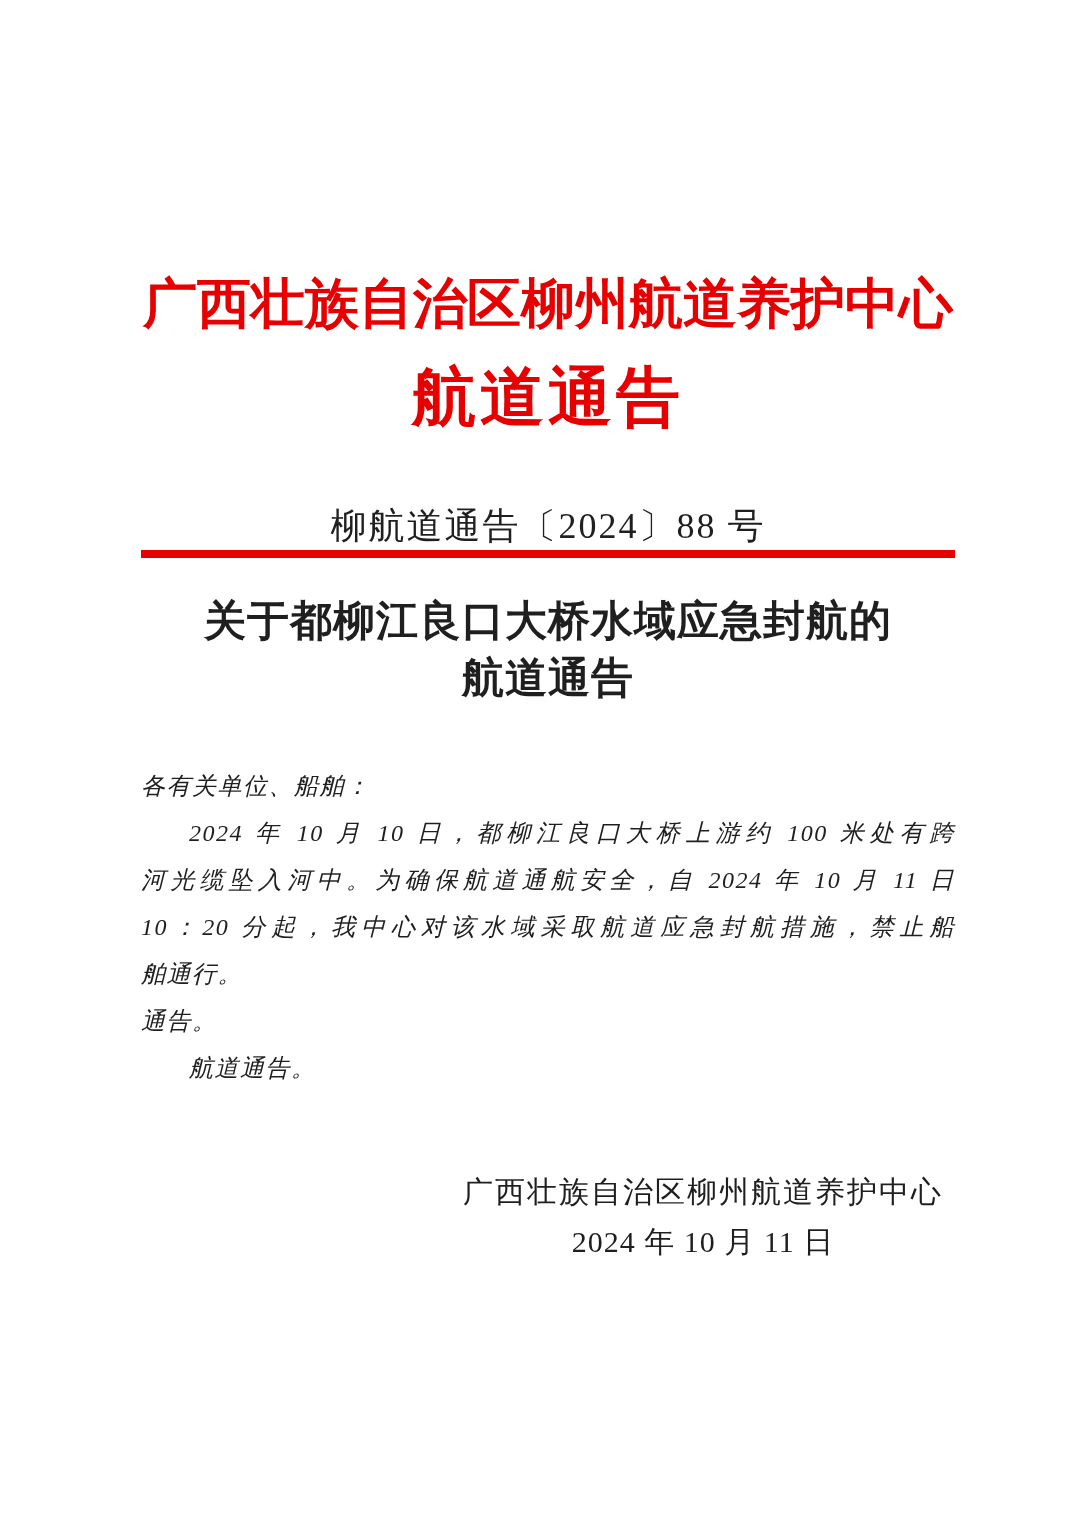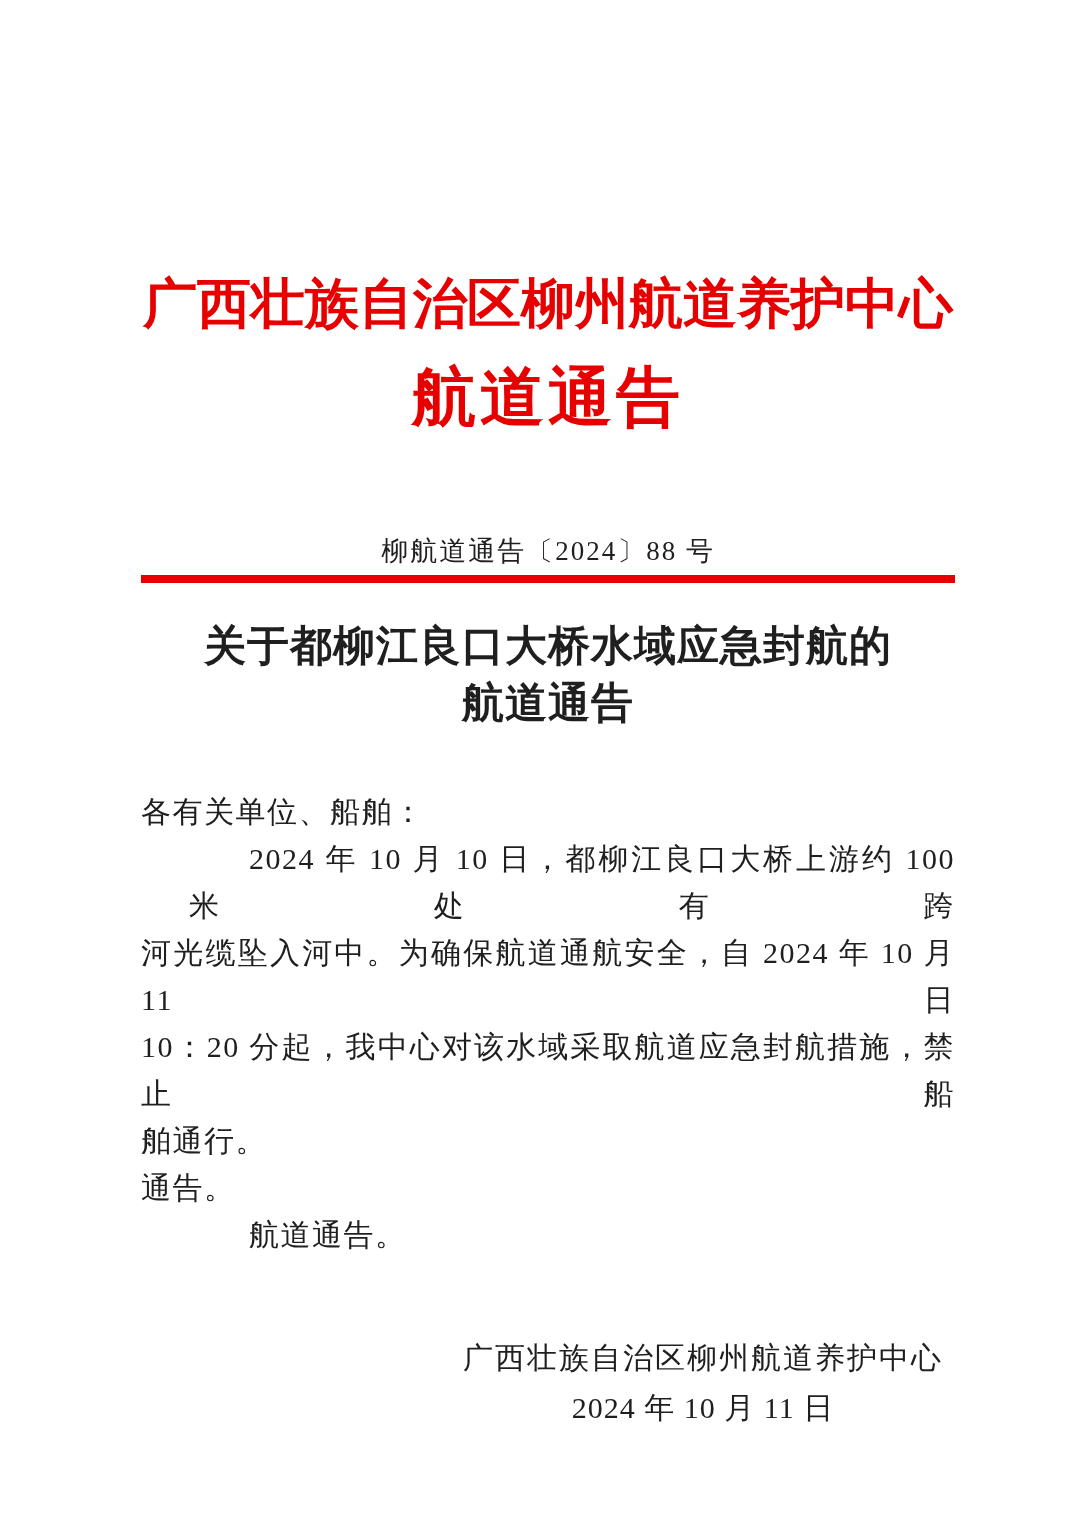--- a/index.html
+++ b/index.html
@@ -18,34 +18,34 @@
   }
   .org-title {
     font-size:54px; font-weight:700; color:var(--accent-red);
     text-align:center; line-height:72px; white-space:nowrap;
   }
   .doc-type {
     font-size:64px; font-weight:700; color:var(--accent-red);
     text-align:center; line-height:88px; margin-top:14px; letter-spacing:4px;
   }
   .doc-number {
-    font-size:27px; text-align:center; margin-top:89px; line-height:40px;
+    font-size:36px; text-align:center; margin-top:64px; line-height:40px;
     letter-spacing:2px;
   }
   .rule { height:8px; background:var(--accent-red); margin-top:4px; }
   .subject {
     margin-top:35px; font-size:42px; font-weight:700;
     text-align:center; line-height:57px; letter-spacing:1px;
   }
   .body-text {
-    margin-top:56px; font-size:30px; line-height:47px; letter-spacing:1.5px;
+    margin-top:56px; font-size:24px; line-height:47px; letter-spacing:1.5px;font-style:italic;
   }
   .line { min-height:47px; }
   .line.fill { text-align:justify; text-align-last:justify; }
-  .line.indent { text-indent:2em;margin-left:48px; }
+  .line.indent { text-indent:2em; }
   .signature {
     margin-top:78px; width:max-content;
     margin-left:auto; margin-right:12px;
     text-align:center; font-size:30px; line-height:44px;
   }
   .sig-org { letter-spacing:2px; white-space:nowrap; }
   .sig-date { margin-top:6px; letter-spacing:1px; }
 </style>
 </head>
 <body>

